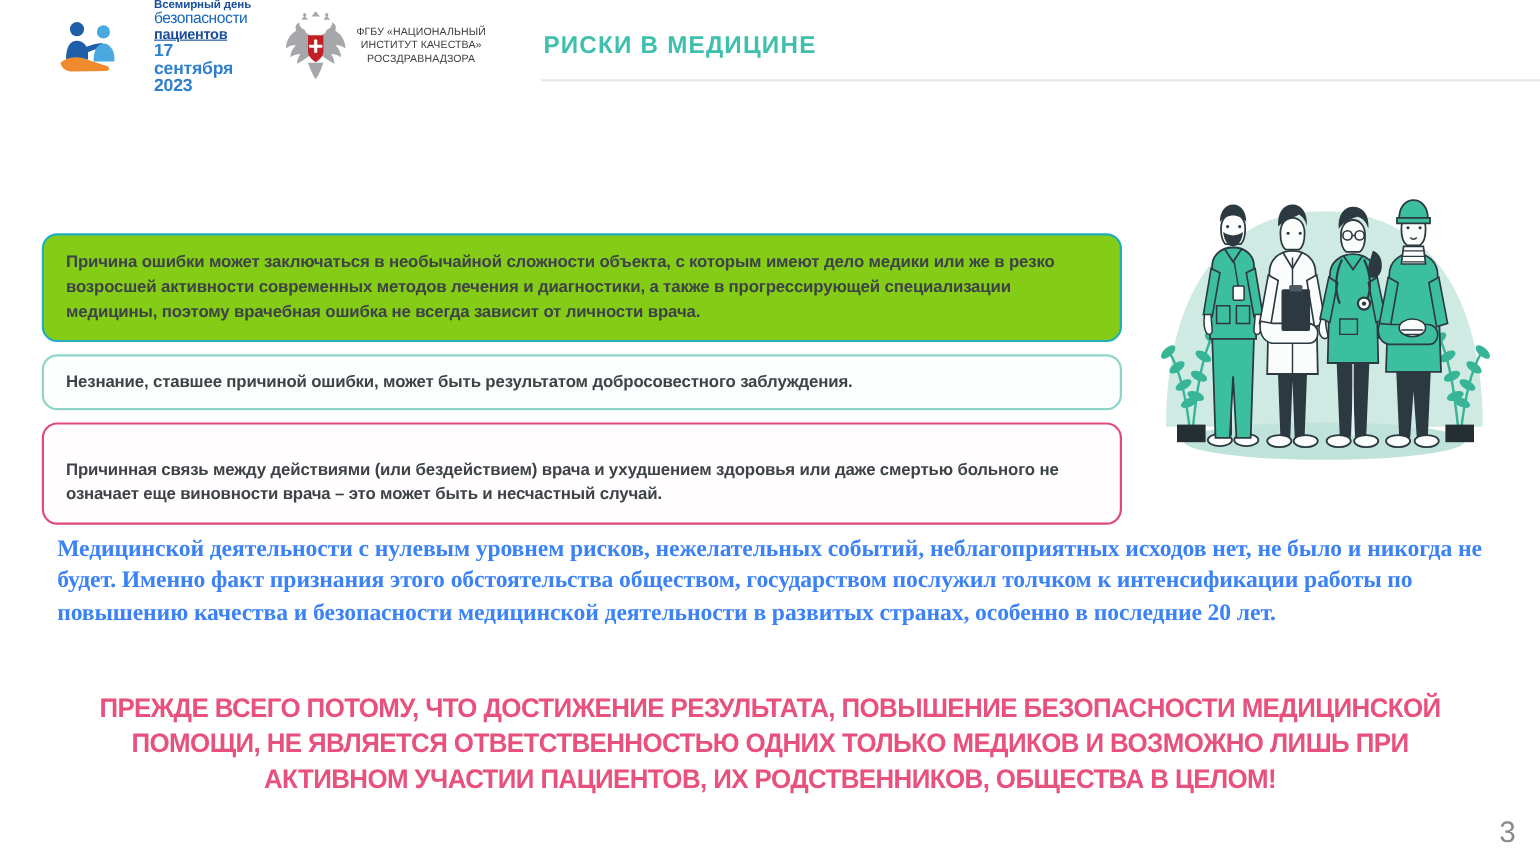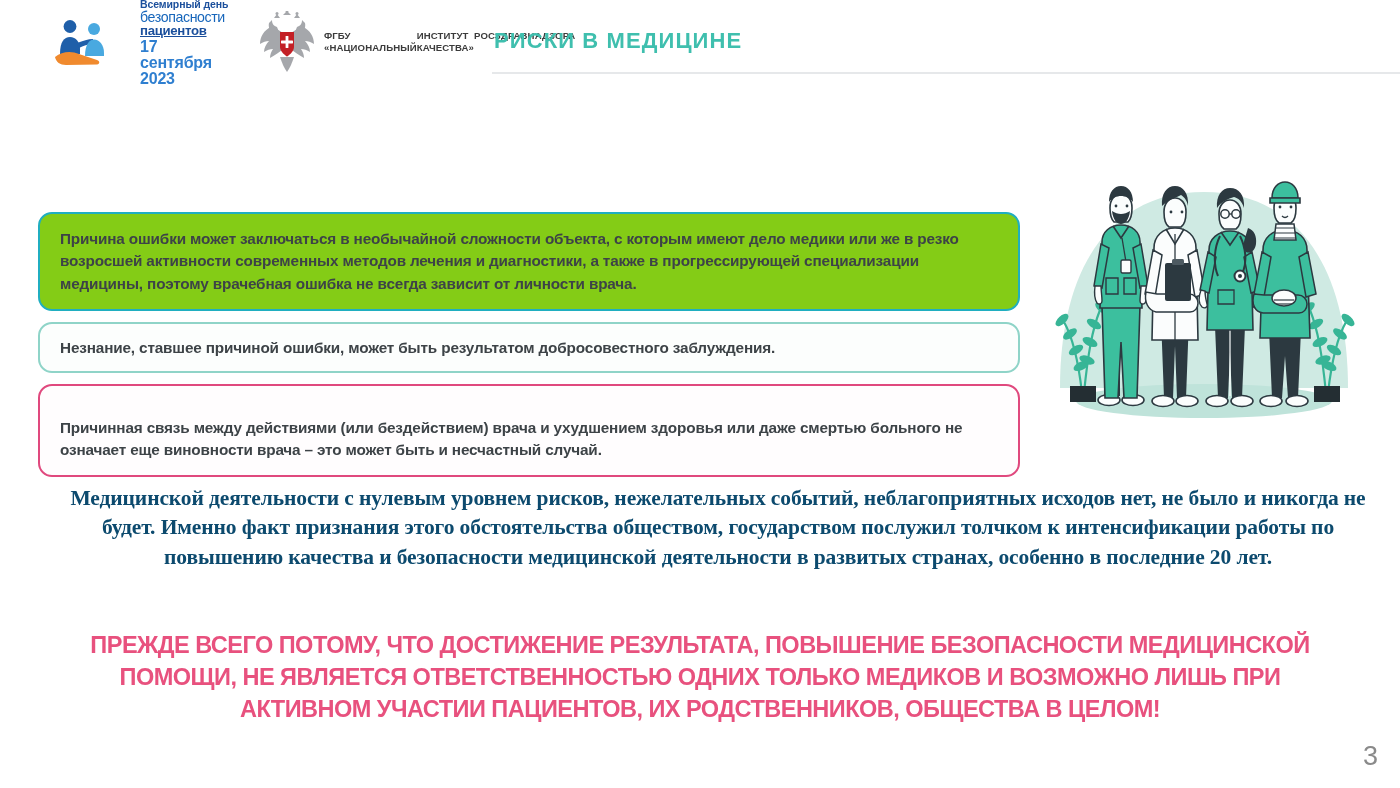--- a/index.html
+++ b/index.html
@@ -56,26 +56,27 @@
   }
 
   .logo-rzn {
     position: absolute;
     left: 258px; top: 10px;
     width: 200px; height: 64px;
     display: flex; align-items: center; gap: 8px;
   }
   .logo-rzn-mark { width: 58px; height: 62px; flex: 0 0 auto; }
   .logo-rzn-text {
-    display: flex; 
+    display: flex; flex-direction: column;
     line-height: 1.28;
     font-size: 9.6px;
-    font-weight: 700;
+    font-weight: 400;
     color: #3b3b3b;
     letter-spacing: 0.1px;
+    text-align: center;
   }
 
   .header-title {
     position: absolute;
     left: 494px; top: 28px;
     font-size: 22px;
     font-weight: 700;
     color: #3fbfae;
     letter-spacing: 1.1px;
   }
@@ -130,28 +131,26 @@
     position: absolute;
     left: 1032px; top: 158px;
     width: 344px; height: 272px;
   }
 
   
   .main-para {
     position: absolute;
     left: 52px; top: 484px;
     width: 1296px;
-    text-align: center;
     font-family: "Liberation Serif", "DejaVu Serif", serif;
     font-size: 21.5px;
     font-weight: 700;
-    color: #0c4a6e;
+    color: #3b82f6;
     line-height: 1.37;
     letter-spacing: -0.1px;
-    margin-left: 18px;
   }
 
   
   .conclusion {
     position: absolute;
     left: 40px; top: 629px;
     width: 1320px;
     text-align: center;
     font-size: 24.4px;
     font-weight: 700;

